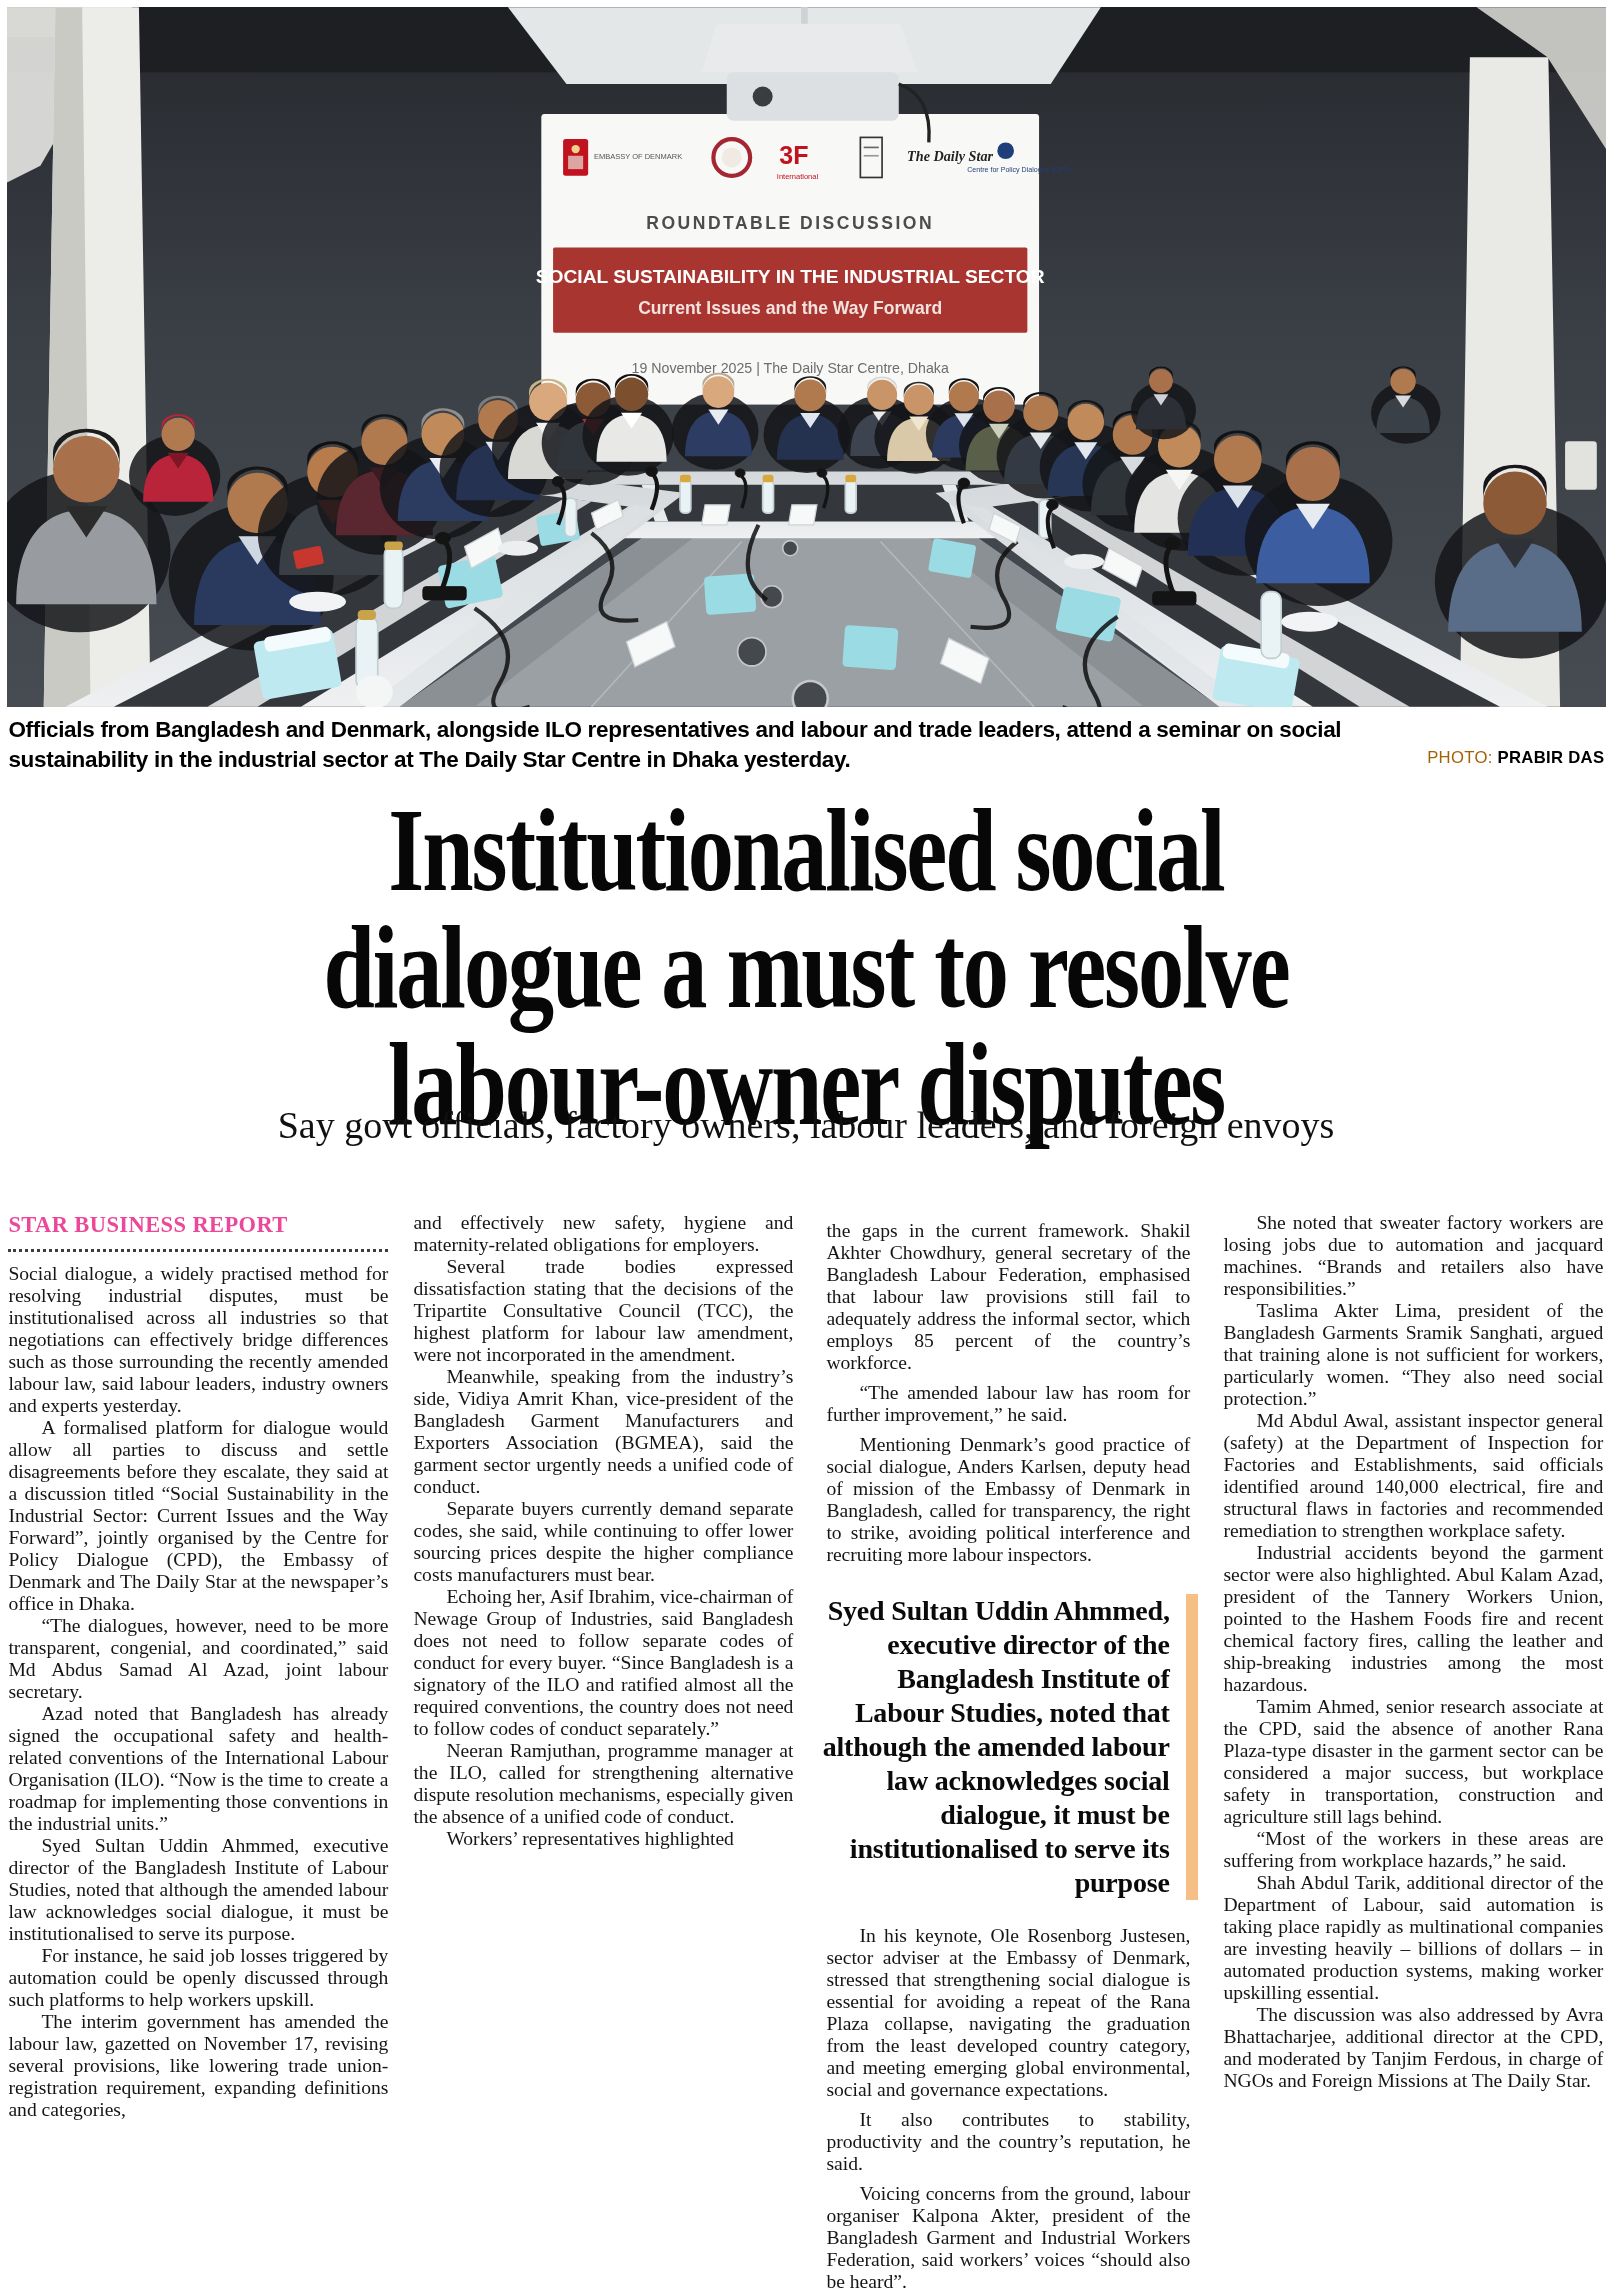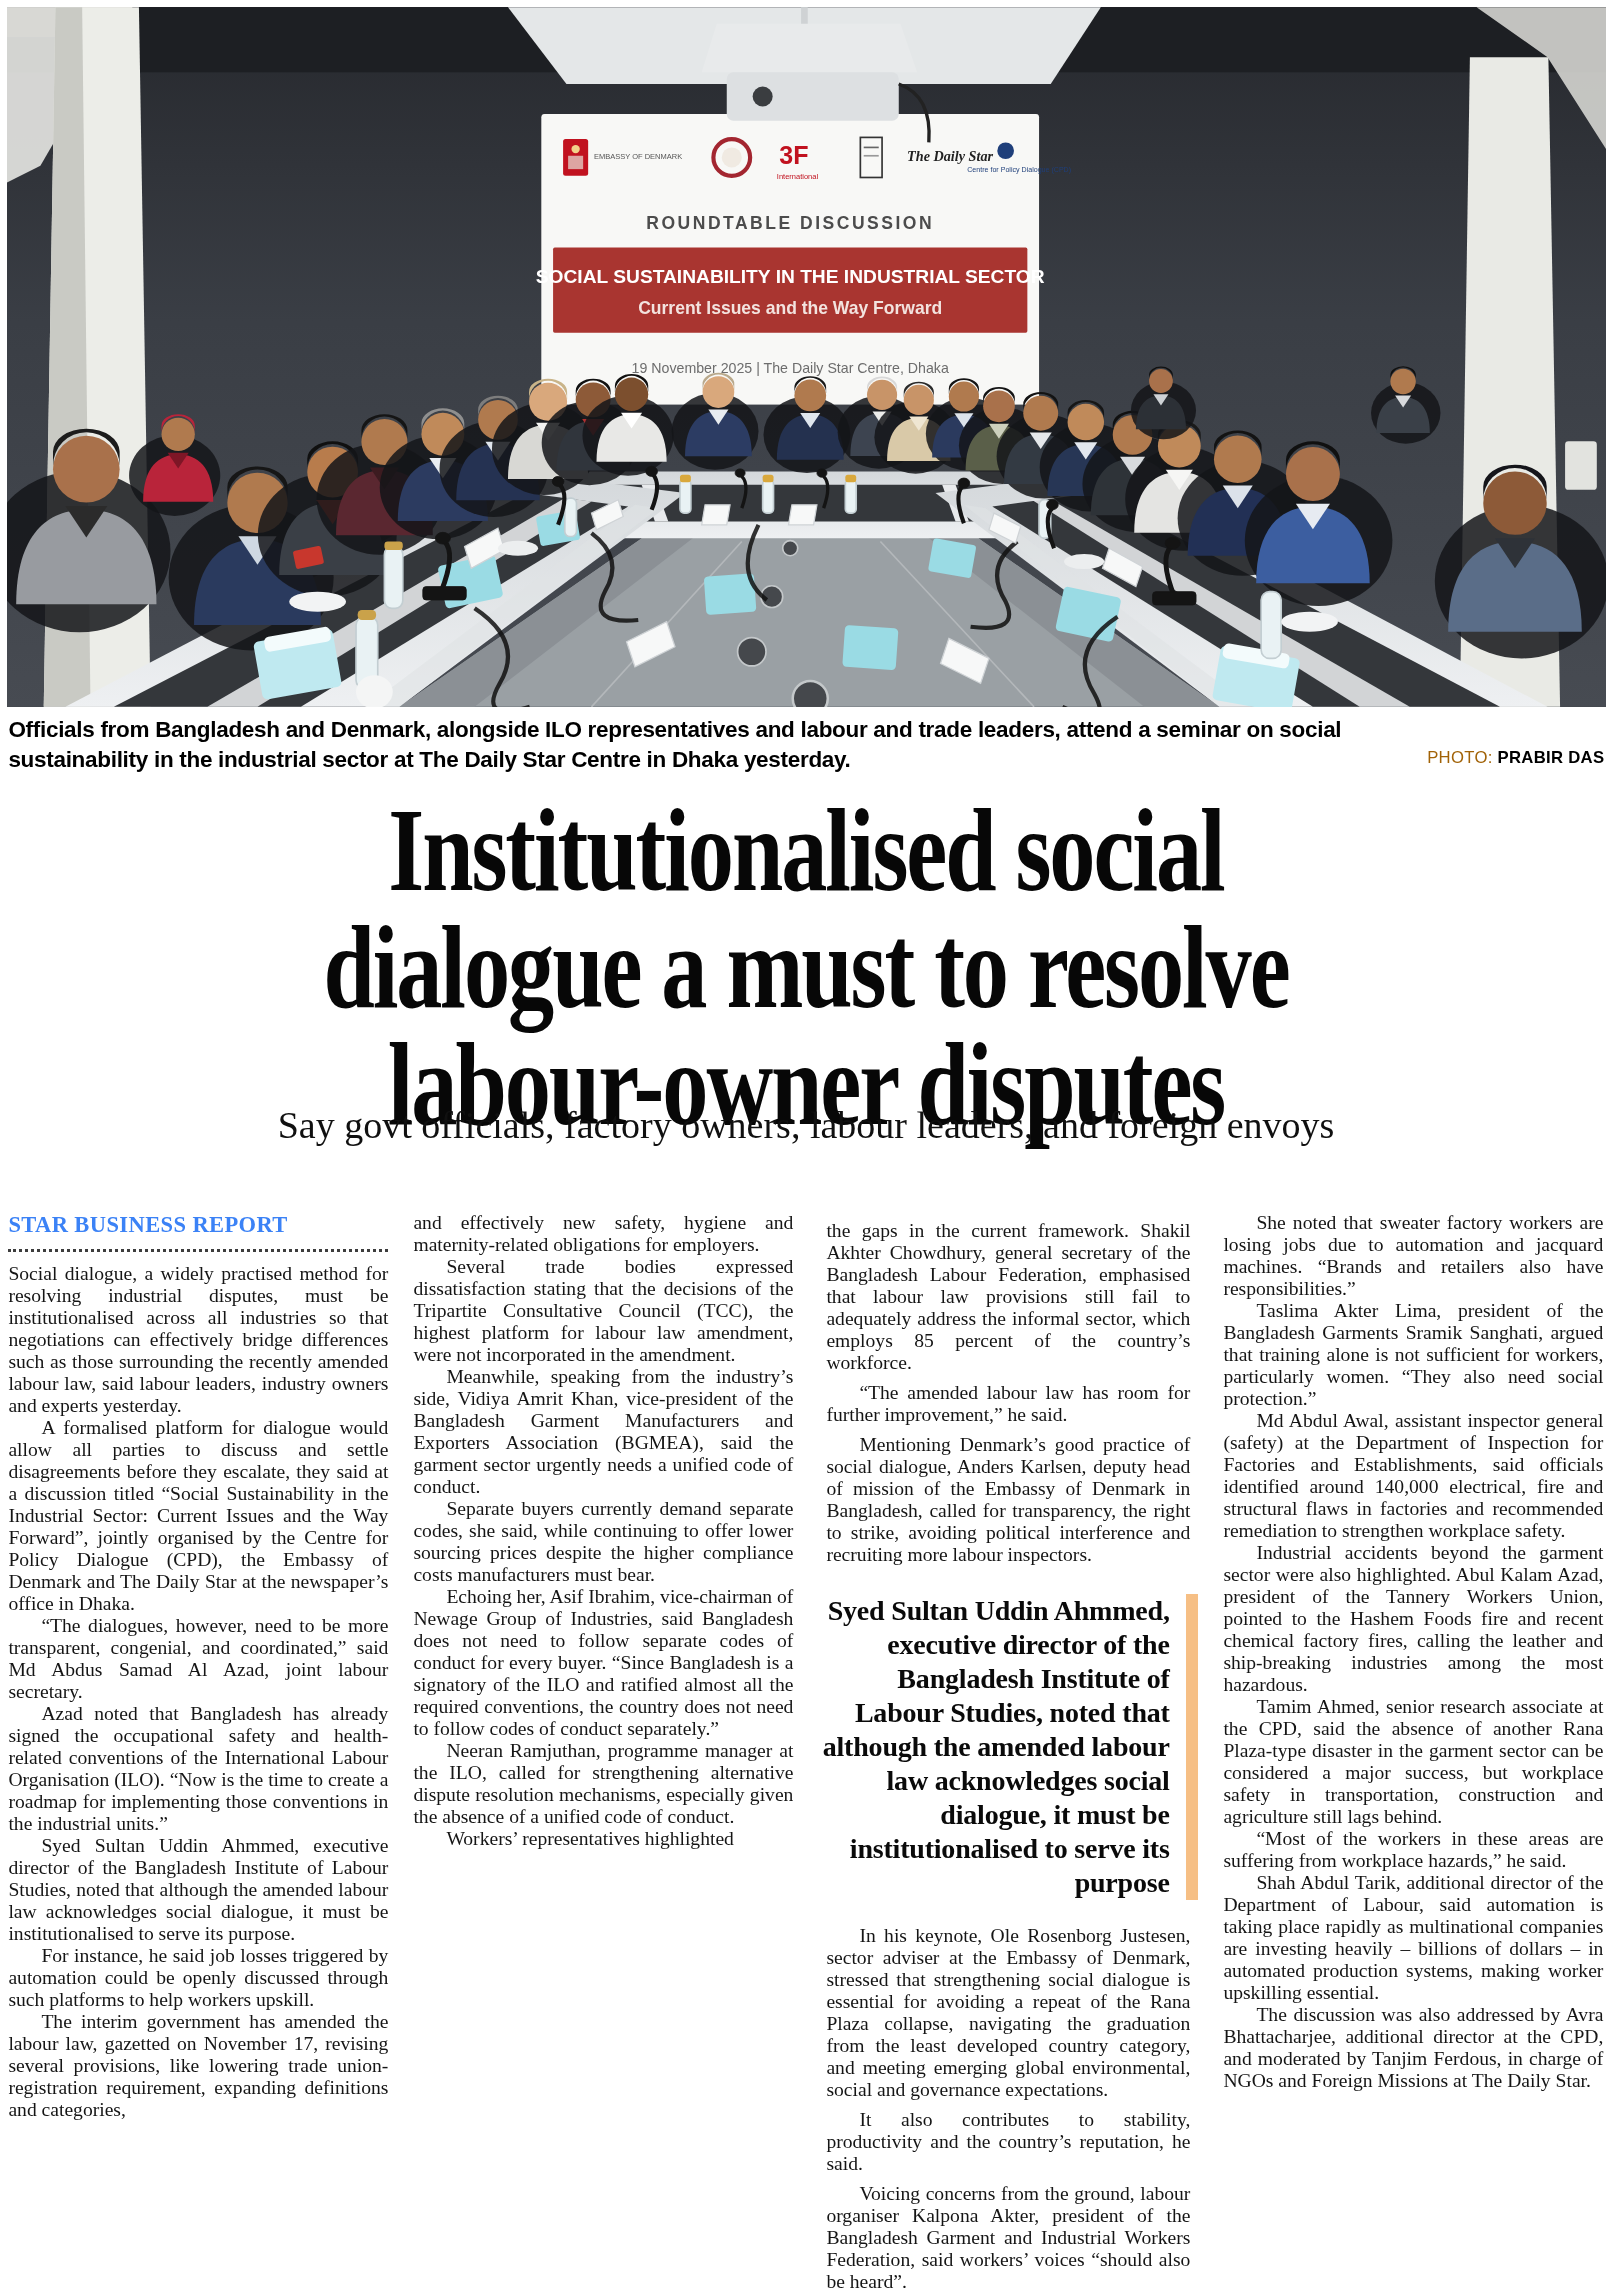--- a/index.html
+++ b/index.html
@@ -29,21 +29,21 @@
   
   .columns{position:absolute;top:1212px;left:8.4px;width:1596px;height:1077px;
            display:flex;gap:25px;overflow:hidden;}
   .col{width:380px;flex:0 0 380px;text-align:justify;font-size:19.6px;line-height:22px;color:#151515;}
   .col p{margin:0;text-indent:33px;}
   .col.cont-first p:first-child{text-indent:0;}
   .col3 .before p:first-child{text-indent:0;}
   .col3 .before p, .col3 .after p{margin:8px;text-indent:33px;}
 
   .byline{font-weight:700;font-size:22.5px;letter-spacing:0.4px;line-height:25px;
-          text-indent:0;color:#3b82f6;}
+          text-indent:0;color:#ec4899;}
   .byline-rule{border-bottom:3.3px dotted #3d3d3d;height:5px;margin:6.7px 0 11.7px 0;}
 
   .pullquote{margin:28px 0 25px 0;padding-right:16.7px;border-right:12.5px solid #f6bf85;
              font-weight:700;font-size:28px;line-height:34px;text-align:right;
              color:#0a0a0a;letter-spacing:-0.2px;}
 </style>
 </head>
 <body>
 
 <div class="page">

